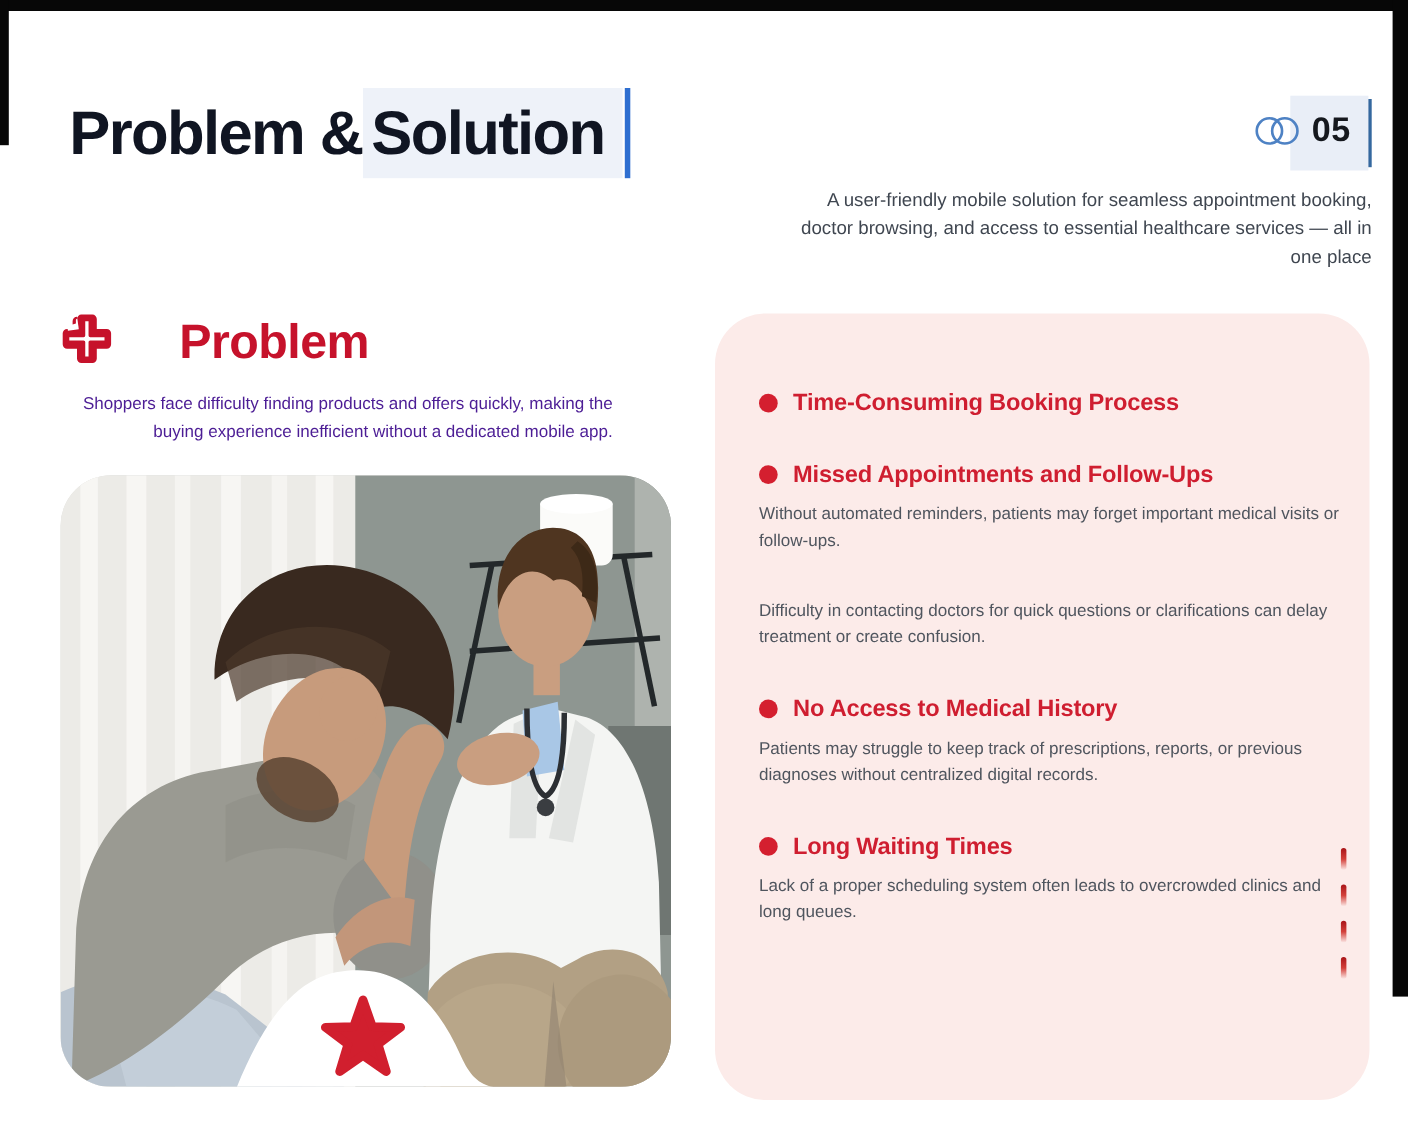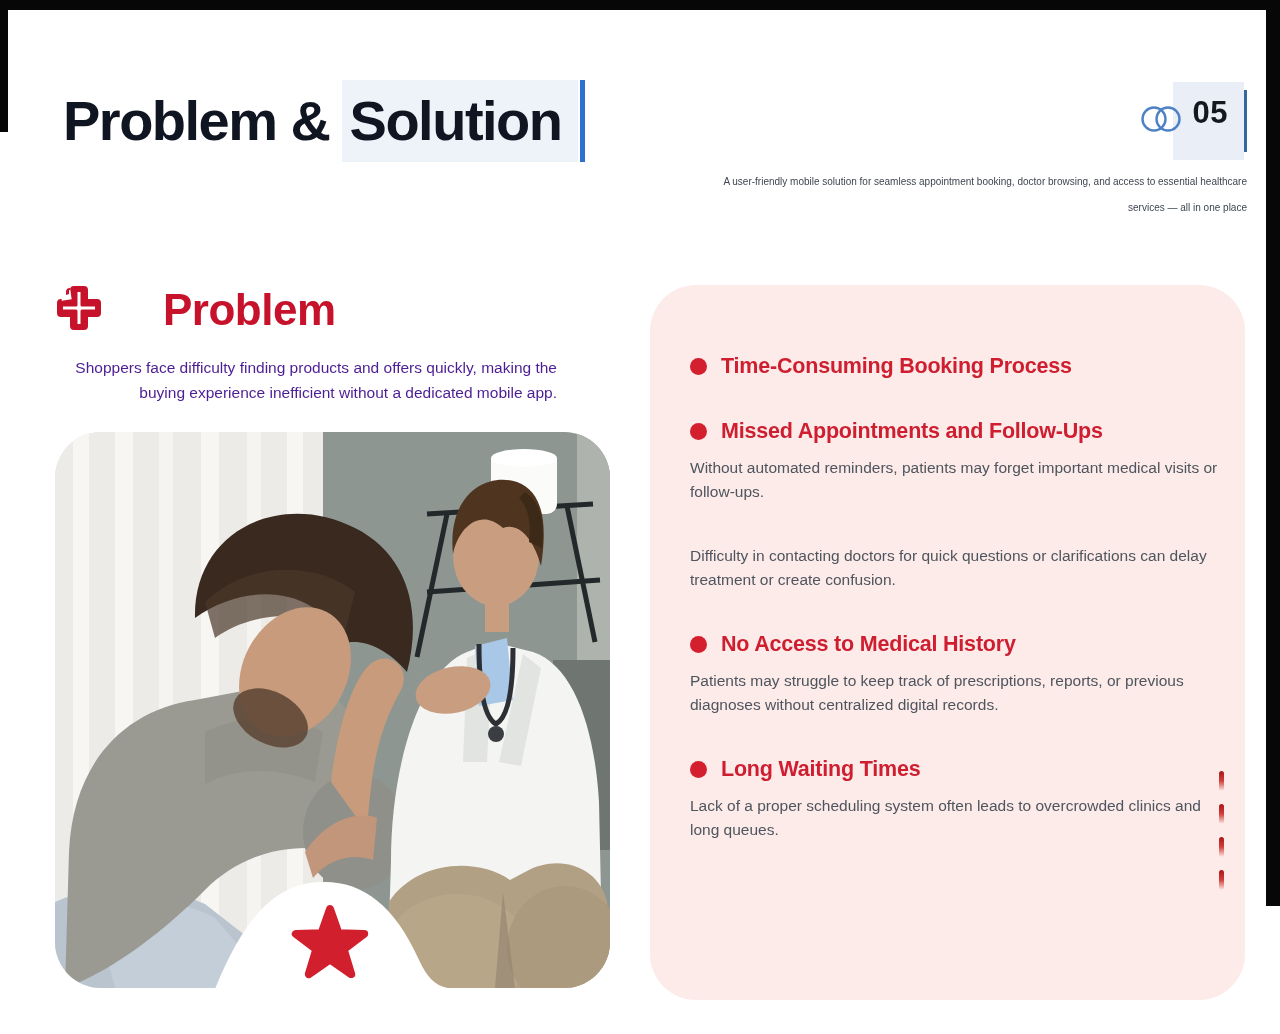--- a/index.html
+++ b/index.html
@@ -11,36 +11,36 @@
   
   .bar-top{position:absolute;left:0;top:0;width:1280px;height:10px;background:#070707;}
   .bar-left{position:absolute;left:0;top:0;width:8px;height:132px;background:#070707;}
   .bar-right{position:absolute;left:1266px;top:0;width:14px;height:906px;background:#070707;}
 
   
   .title-row{position:absolute;left:63px;top:80px;display:flex;align-items:center;text-align:right;}
   .title-prefix,.title-highlight{
     font-size:56px;font-weight:bold;color:#101522;letter-spacing:-1.5px;line-height:82px;white-space:pre;
   }
-  .title-highlight{background:#eef2f9;padding:0 16px 0 8px;margin-left:12px;}
+  .title-highlight{background:#eef2f9;padding:0 16px 0 8px;margin-left:0;}
   .title-caret{width:5px;height:82px;background:#2f6fd0;margin-left:2px;}
 
   
   .page-marker{position:absolute;top:90px;right:33px;display:flex;align-items:center;height:62px;}
   .venn{margin-right:-12px;position:relative;z-index:2;}
   .page-badge{
     background:#e9eef7;height:62px;display:flex;align-items:center;
-    padding:0 16px 16px 20px;font-size:31px;font-weight:bold;color:#15181e;letter-spacing:.5px;
+    padding:0 16px 6px 20px;font-size:31px;font-weight:bold;color:#15181e;letter-spacing:.5px;
   }
   .page-caret{width:3px;height:62px;background:#35689f;}
 
   
   .subtitle{
     position:absolute;top:169px;right:33px;width:545px;text-align:right;
-    font-size:10px;line-height:26px;color:#3f4650;
+    font-size:17px;line-height:26px;color:#3f4650;
   }
 
   
   .problem-head{position:absolute;left:53px;top:282px;display:flex;align-items:center;gap:15px;}
   .problem-title{font-size:44px;font-weight:700;color:#c6122b;letter-spacing:-.5px;margin-left:43px;}
   .problem-desc{
     position:absolute;left:52px;top:355px;width:505px;
     font-size:15.5px;line-height:25px;color:#4c1d95;text-align:right;
   }
 

